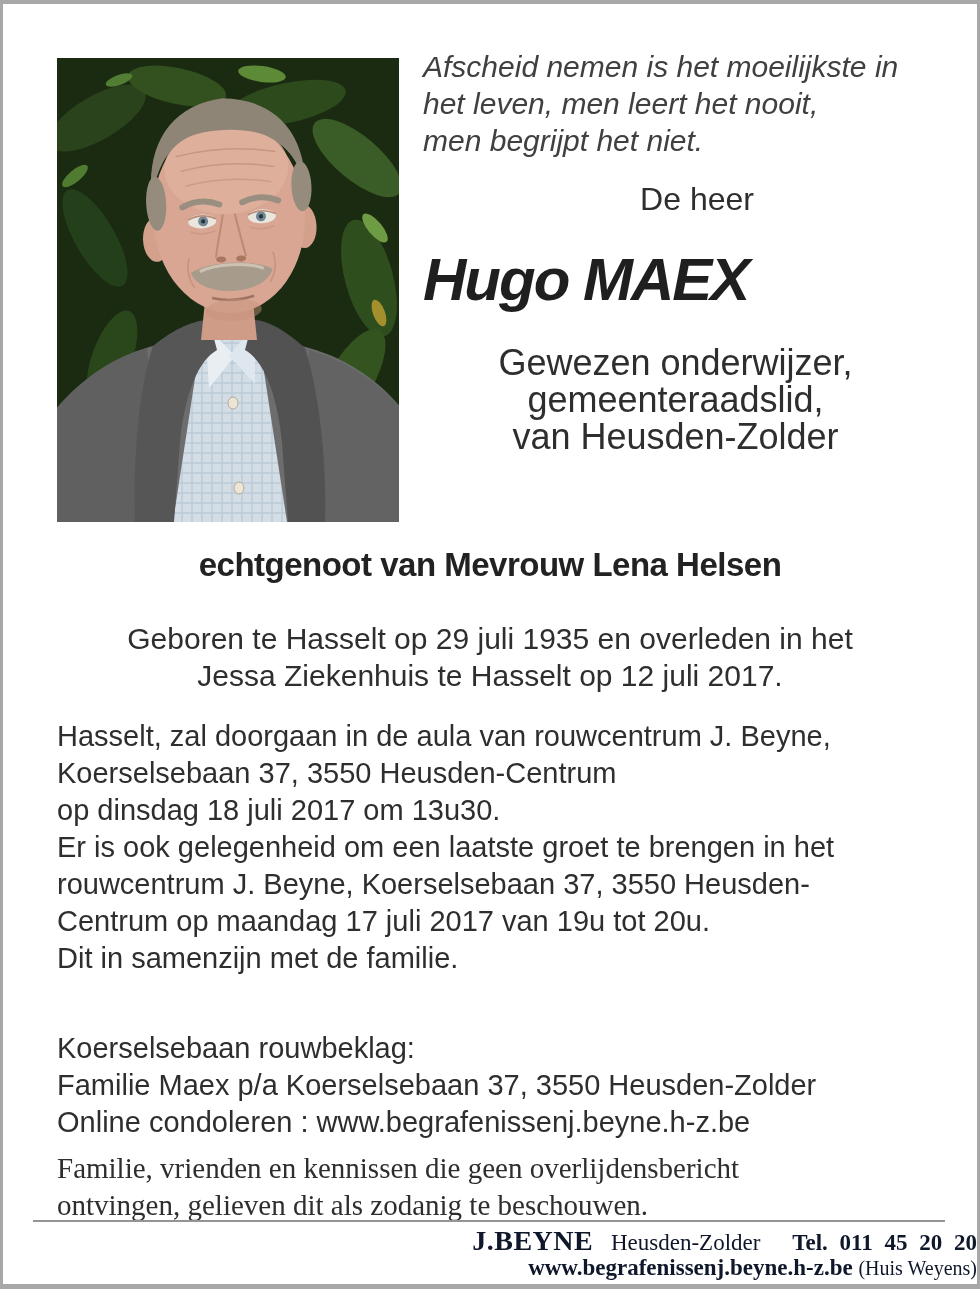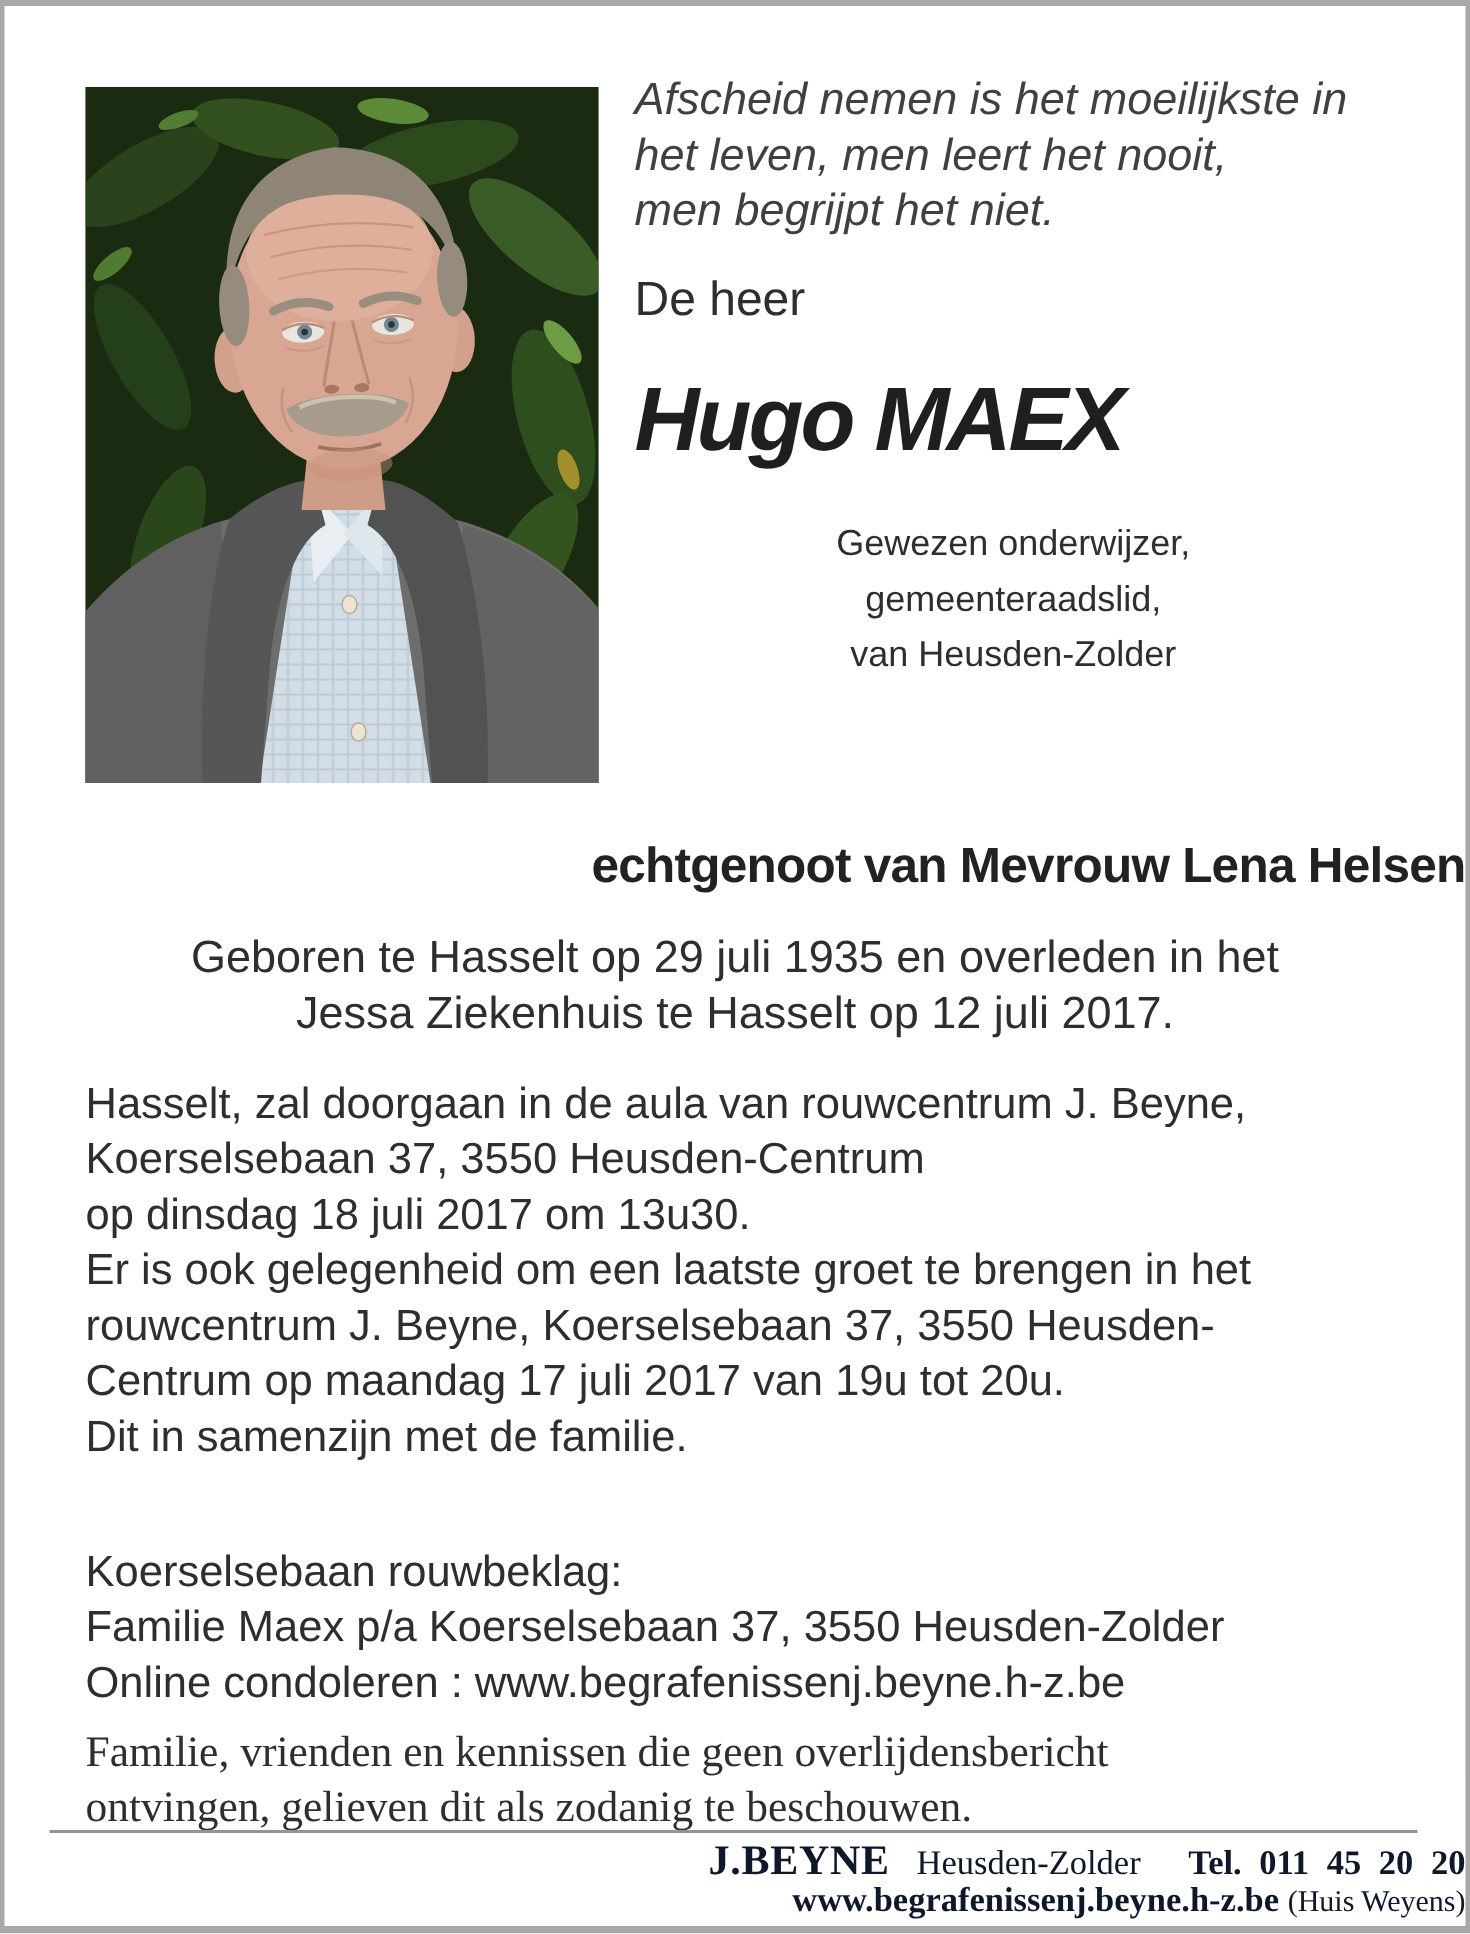--- a/index.html
+++ b/index.html
@@ -16,28 +16,28 @@
     color:#2e2e2e;
   }
   .abs{position:absolute;}
   .photo{
     left:54px;top:54px;width:342px;height:464px;
     overflow:hidden;background:#1b2b12;
   }
   .photo svg{display:block;width:100%;height:100%;}
   .right-col{left:420px;top:44px;width:548px;}
   .quote{font-style:italic;font-size:30px;line-height:37px;color:#404040;}
-  .salutation{margin-top:21px;font-size:32px;line-height:38px;}
+  .salutation{margin-top:21px;font-size:32px;line-height:38px;text-align:center;}
   .deceased-name{
     margin-top:30px;
     font-size:60px;line-height:64px;font-weight:bold;
     letter-spacing:-2px;color:#1f1f1f;font-style:italic;
   }
-  .roles{margin-top:32px;width:505px;text-align:center;font-size:24px;line-height:37px;}
-  .spouse{left:0;right:0;top:542px;text-align:right;font-weight:bold;font-size:33px;letter-spacing:-0.5px;color:#222;margin-top:12px;}
+  .roles{margin-top:32px;width:505px;text-align:center;font-size:36px;line-height:37px;}
+  .spouse{left:0;right:0;top:542px;text-align:center;font-weight:bold;font-size:33px;letter-spacing:-0.5px;color:#222;}
   .life{left:0;right:0;top:616px;text-align:center;font-size:30px;line-height:37px;}
   .bodyblock{left:54px;width:900px;font-size:29px;line-height:37px;}
   .ceremony{top:714px;}
   .condolences{top:1026px;}
   .notice{top:1146px;font-family:Liberation Serif, serif;}
   .footer-rule{left:30px;width:912px;top:1216px;border-top:2px solid #949494;height:0;}
   .footer{left:0;right:0;top:1223px;text-align:right;font-family:"Liberation Serif","DejaVu Serif",serif;color:#0f172a;}
   .footer-line1{font-size:23px;line-height:27px;}
   .footer-line2{font-size:23px;line-height:24px;font-weight:bold;}
   .footer-company{font-size:28px;font-weight:bold;letter-spacing:0.5px;margin-right:12px;}

